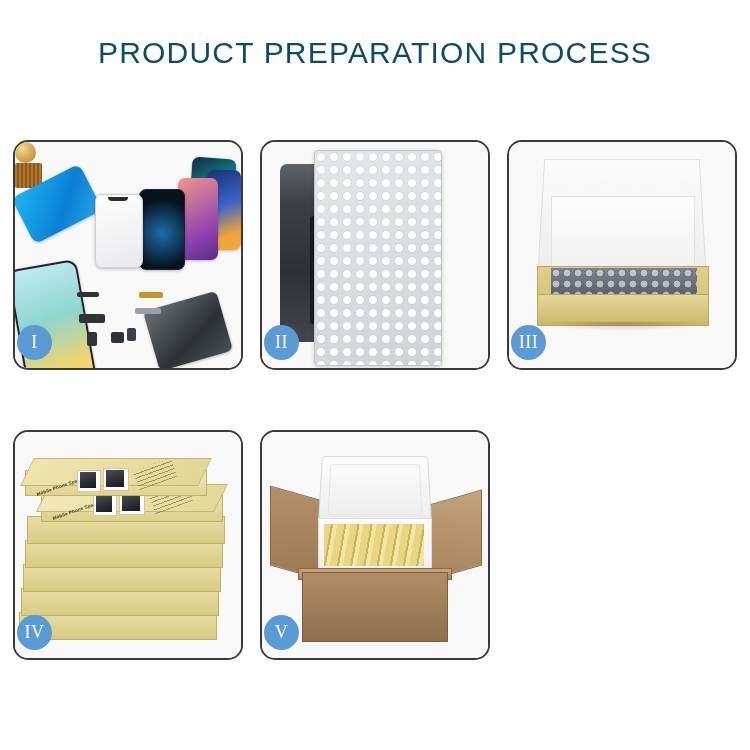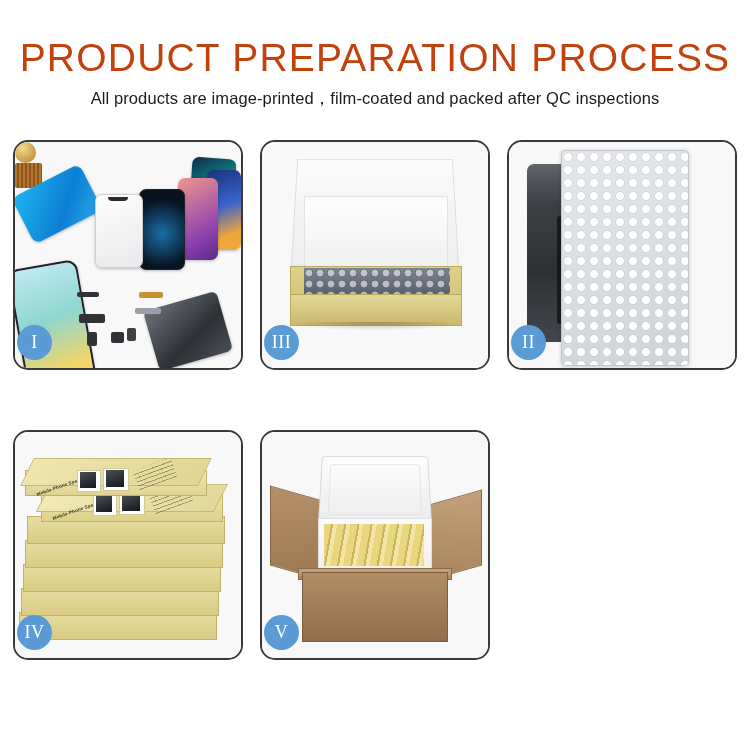--- a/index.html
+++ b/index.html
@@ -6,23 +6,23 @@
   body{
     width:750px;height:750px;
     background:#ffffff;
     font-family:"Liberation Sans", sans-serif;
     overflow:hidden;
   }
   .page{position:relative;width:750px;height:750px;}
 
   .header{text-align:center;padding-top:38px;}
   .title{
-    font-size:39px;
+    font-size:30px;
     letter-spacing:1.2px;
-    color:#c2410c;
+    color:#0c4a6e;
     font-weight:400;
     line-height:1.02;
     white-space:nowrap;
   }
   .subtitle{
     font-size:16.5px;
     color:#1b1b1b;
     margin-top:10px;
     letter-spacing:.1px;
     white-space:nowrap;
@@ -263,21 +263,20 @@
   }
   .p6-tape{position:absolute;background:rgba(139,110,76,.85);}
 </style>
 </head>
 <body>
 
 <div class="page">
 
   <div class="header">
     <div class="title">PRODUCT PREPARATION PROCESS</div>
-    <div class="subtitle">All products are image-printed，film-coated and packed after QC inspections</div>
   </div>
 
   <div class="grid">
 
     <div class="panel">
       <div class="panel-clip">
         <div class="art">
           <div class="p1-screen p1-blue"></div>
           <div class="p1-screen p1-teal"></div>
           <div class="p1-screen p1-orange"></div>
@@ -296,43 +295,43 @@
           <div class="spk" style="left:124px;top:150px;width:24px;height:6px;background:#c8922f;"></div>
           <div class="spk" style="left:120px;top:166px;width:26px;height:6px;background:#9aa0a8;"></div>
         </div>
         <div class="badge">I</div>
       </div>
     </div>
 
     <div class="panel">
       <div class="panel-clip">
         <div class="art">
-          <div class="p3-lid"></div>
-          <div class="p3-foam"></div>
-          <div class="p3-base"></div>
-          <div class="p3-inner"></div>
-          <div class="p3-front"></div>
-          <div class="p3-shadow"></div>
-        </div>
-        <div class="badge">III</div>
-      </div>
-    </div>
-
-    <div class="panel">
-      <div class="panel-clip">
-        <div class="art">
           <div class="p2-screen"></div>
           <div class="p2-flex"></div>
           <div class="p2-tab" style="left:66px;top:18px;width:14px;height:9px;"></div>
           <div class="p2-tab" style="left:62px;top:96px;width:16px;height:10px;"></div>
           <div class="p2-tab" style="left:58px;top:188px;width:13px;height:16px;transform:rotate(14deg);"></div>
           <div class="p2-tab" style="left:118px;top:186px;width:13px;height:16px;transform:rotate(-14deg);"></div>
           <div class="p2-bag"></div>
         </div>
         <div class="badge">II</div>
+      </div>
+    </div>
+
+    <div class="panel">
+      <div class="panel-clip">
+        <div class="art">
+          <div class="p3-lid"></div>
+          <div class="p3-foam"></div>
+          <div class="p3-base"></div>
+          <div class="p3-inner"></div>
+          <div class="p3-front"></div>
+          <div class="p3-shadow"></div>
+        </div>
+        <div class="badge">III</div>
       </div>
     </div>
 
     <div class="panel">
       <div class="panel-clip">
         <div class="art">
 
           <div class="p4-box" style="left:4px;top:180px;width:196px;height:26px;"></div>
           <div class="p4-box" style="left:6px;top:156px;width:196px;height:26px;"></div>
           <div class="p4-box" style="left:8px;top:132px;width:196px;height:26px;"></div>

